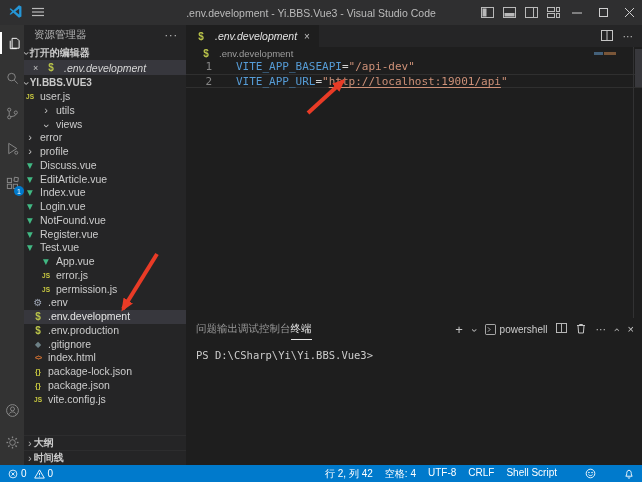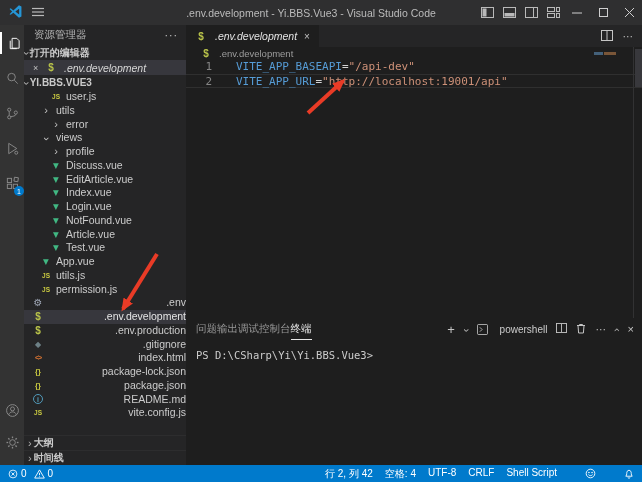--- a/index.html
+++ b/index.html
@@ -42,23 +42,23 @@
   .chev { display:inline-block; color:#b0b0b0; font-weight:400; font-size:11px; line-height:1;
           transform-origin:45% 55%; }
   .chev.down { transform:rotate(90deg); }
   .oe-item { height:15px; display:flex; align-items:center; background:#37373d; padding-left:9px; gap:3px; }
   .oe-close { color:#c2c2c2; font-size:9px; width:9px; }
   .oe-name { font-style:italic; color:#d6d6d6; }
 
   .tree { flex:1; overflow:hidden; }
   .tree-row { height:13.75px; line-height:13.75px; display:flex; align-items:center; color:#cccccc; white-space:nowrap; }
   .tree-row.selected { background:#37373d; color:#e4e4e4; }
-  .tree-row[data-level="1"] { padding-left:8px;justify-content:space-between; }
+  .tree-row[data-level="1"] { padding-left:8px; }
   .tree-row[data-level="2"] { padding-left:16px; }
-  .tree-row[data-level="3"] { padding-left:26px; }
+  .tree-row[data-level="3"] { }
   .ficon { width:12px; min-width:12px; display:inline-flex; justify-content:center; align-items:center;
            margin-right:4px; font-style:normal; }
   [data-icon="js"]::before { content:"JS"; color:#cbcb41; font-size:6.5px; font-weight:700; }
   [data-icon="vue"]::before { content:"▼"; color:#41b883; font-size:7.5px; font-family:"DejaVu Sans",sans-serif; }
   [data-icon="env"]::before { content:"$"; color:#b8c24a; font-size:10px; font-weight:700; }
   [data-icon="gear"]::before { content:"⚙"; color:#9da5b4; font-size:10px; font-family:"DejaVu Sans",sans-serif; }
   [data-icon="git"]::before { content:"◆"; color:#6d8086; font-size:8px; font-family:"DejaVu Sans",sans-serif; }
   [data-icon="html"]::before { content:"<>"; color:#e37933; font-size:7px; font-weight:700; letter-spacing:-1px; }
   [data-icon="json"]::before { content:"{}"; color:#cbcb41; font-size:7.5px; font-weight:700; }
   [data-icon="info"]::before { content:"i"; color:#519aba; font-size:7px; font-weight:700; width:8px; height:8px;
@@ -82,36 +82,36 @@
   .breadcrumb { height:13px; display:flex; align-items:center; gap:3px; padding-left:14px; color:#9d9d9d;
                 font-size:9.5px; }
   .code { font-family:"DejaVu Sans Mono",monospace; font-size:11px; }
   .code-line { height:14px; line-height:14px; display:flex; white-space:pre; }
   .code-line.current { border-top:1px solid #2f2f2f; border-bottom:1px solid #2f2f2f; }
   .ln-num { width:26px; text-align:right; color:#858585; flex-shrink:0; }
   .ln-text { margin-left:24px; }
   .seg.key { color:#569cd6; }
   .seg.plain { color:#d4d4d4; }
   .seg.string { color:#ce9178; }
-  .seg.link { text-underline-offset:2px; }
+  .seg.link { text-decoration:underline; text-underline-offset:2px; }
 
   .minimap { position:absolute; top:5px; right:26px; display:flex; gap:1px; }
   .mm-mark1 { width:9px; height:3px; background:#44617a; }
   .mm-mark2 { width:12px; height:3px; background:#7a5638; }
   .scrollbar { position:absolute; top:0; right:0; bottom:0; width:9px; border-left:1px solid #323233; }
   .scroll-thumb { margin:2px auto 0; width:7px; height:38px; background:#38383c; }
 
   
   .panel { height:147px; background:#1e1e1e; display:flex; flex-direction:column; }
   .panel-header { height:22px; display:flex; align-items:center; padding:0 8px 0 10px; }
   .panel-tabs { display:flex; }
   .panel-tab { color:#969696; font-size:10.5px; height:22px; display:flex; align-items:center; }
   .panel-tab.active { color:#e7e7e7; border-bottom:1px solid #e7e7e7; }
   .panel-actions { margin-left:auto; display:flex; align-items:center; gap:9px; color:#c5c5c5; }
-  .shell-pick { display:flex; align-items:center; gap:12px; font-size:10px; color:#cccccc; }
+  .shell-pick { display:flex; align-items:center; gap:4px; font-size:10px; color:#cccccc; }
   .panel-content { flex:1; padding:9px 15px 0 10px; font-family:"DejaVu Sans Mono",monospace;
                    font-size:10.5px; color:#cccccc; }
 
   
   .statusbar { height:17px; background:#007acc; display:flex; align-items:center; color:#ffffff;
                font-size:10px; padding:0 8px; }
   .sb-left { display:flex; align-items:center; gap:8px; }
   .sb-group { display:flex; align-items:center; gap:3px; }
   .sb-right { margin-left:auto; display:flex; align-items:center; gap:28px; }
   .statusbar svg { display:block; }
@@ -272,30 +272,30 @@
       </div>
       <div class="tree">
           <div class="tree-row" data-level="3">
             <span class="ficon" data-icon="js"></span>
             <span class="flabel">user.js</span>
           </div>
           <div class="tree-row" data-level="2">
             <span class="ficon" data-icon="folder-collapsed"></span>
             <span class="flabel">utils</span>
           </div>
-          <div class="tree-row" data-level="3">
-            <span class="ficon" data-icon="folder-collapsed"></span>
-            <span class="flabel">error</span>
-          </div>
           <div class="tree-row" data-level="2">
             <span class="ficon" data-icon="folder-expanded"></span>
             <span class="flabel">views</span>
           </div>
           <div class="tree-row" data-level="3">
             <span class="ficon" data-icon="folder-collapsed"></span>
+            <span class="flabel">error</span>
+          </div>
+          <div class="tree-row" data-level="3">
+            <span class="ficon" data-icon="folder-collapsed"></span>
             <span class="flabel">profile</span>
           </div>
           <div class="tree-row" data-level="3">
             <span class="ficon" data-icon="vue"></span>
             <span class="flabel">Discuss.vue</span>
           </div>
           <div class="tree-row" data-level="3">
             <span class="ficon" data-icon="vue"></span>
             <span class="flabel">EditArticle.vue</span>
           </div>
@@ -306,33 +306,33 @@
           <div class="tree-row" data-level="3">
             <span class="ficon" data-icon="vue"></span>
             <span class="flabel">Login.vue</span>
           </div>
           <div class="tree-row" data-level="3">
             <span class="ficon" data-icon="vue"></span>
             <span class="flabel">NotFound.vue</span>
           </div>
           <div class="tree-row" data-level="3">
             <span class="ficon" data-icon="vue"></span>
-            <span class="flabel">Article.vue</span>
+            <span class="flabel">Register.vue</span>
           </div>
           <div class="tree-row" data-level="3">
             <span class="ficon" data-icon="vue"></span>
             <span class="flabel">Test.vue</span>
           </div>
           <div class="tree-row" data-level="2">
             <span class="ficon" data-icon="vue"></span>
             <span class="flabel">App.vue</span>
           </div>
           <div class="tree-row" data-level="2">
             <span class="ficon" data-icon="js"></span>
-            <span class="flabel">utils.js</span>
+            <span class="flabel">error.js</span>
           </div>
           <div class="tree-row" data-level="2">
             <span class="ficon" data-icon="js"></span>
             <span class="flabel">permission.js</span>
           </div>
           <div class="tree-row" data-level="1">
             <span class="ficon" data-icon="gear"></span>
             <span class="flabel">.env</span>
           </div>
           <div class="tree-row selected" data-level="1">
@@ -351,24 +351,20 @@
             <span class="ficon" data-icon="html"></span>
             <span class="flabel">index.html</span>
           </div>
           <div class="tree-row" data-level="1">
             <span class="ficon" data-icon="json"></span>
             <span class="flabel">package-lock.json</span>
           </div>
           <div class="tree-row" data-level="1">
             <span class="ficon" data-icon="json"></span>
             <span class="flabel">package.json</span>
-          </div>
-          <div class="tree-row" data-level="1">
-            <span class="ficon" data-icon="info"></span>
-            <span class="flabel">README.md</span>
           </div>
           <div class="tree-row" data-level="1">
             <span class="ficon" data-icon="js"></span>
             <span class="flabel">vite.config.js</span>
           </div>
         </div>
       <div class="sb-bottom">
           <div class="sb-sec">
             <span class="chev">›</span>
             <span>大纲</span>

